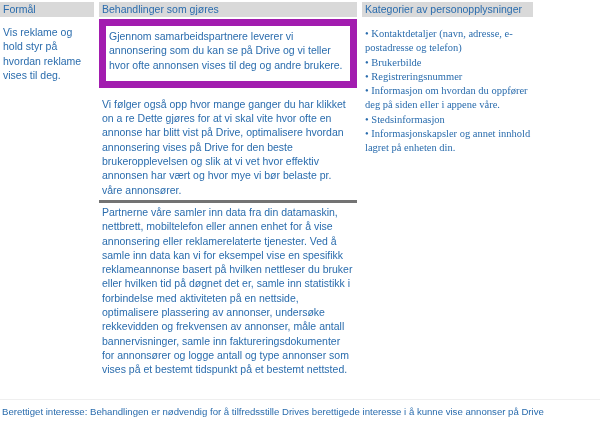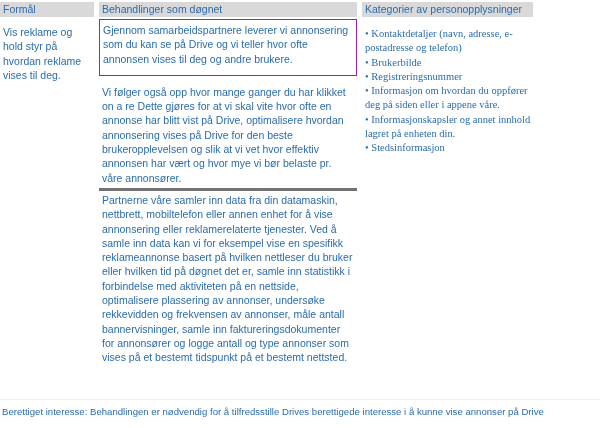--- a/index.html
+++ b/index.html
@@ -25,21 +25,21 @@
     height:15px;
     line-height:15px;
     padding:0 3px;
     white-space:nowrap;
     overflow:hidden;
   }
   .cell{padding:0;}
   .purpose-cell{padding:6px 2px 0 3px;width:90px;}
   .proc-cell{padding:0;}
   .proc-box{
-    border:1px solid #a21caf;
+    border:7px solid #a21caf;
     padding:3px 3px 9px 3px;
     margin-bottom:7px;
   }
   .proc-para{
     padding:2px 3px 3px 3px;
     border-bottom:3px solid #737373;
   }
   .proc-para:last-child{border-bottom:none;}
   .cat-cell{padding:8px 0 0 3px;}
   .cat-list{
@@ -57,41 +57,41 @@
   }
 </style>
 </head>
 <body>
 
 <div class="page">
 
   <div class="grid">
 
     <div class="hcell">Formål</div>
-    <div class="hcell">Behandlinger som døgnet</div>
+    <div class="hcell">Behandlinger som gjøres</div>
     <div class="hcell">Kategorier av personopplysninger</div>
 
     <div class="cell purpose-cell">
       <span>Vis reklame og hold styr på hvordan reklame vises til deg.</span>
     </div>
 
     <div class="cell proc-cell">
       <div class="proc-box">Gjennom samarbeidspartnere leverer vi annonsering som du kan se på Drive og vi teller hvor ofte annonsen vises til deg og andre brukere.</div>
       <div class="proc-para">Vi følger også opp hvor mange ganger du har klikket on a re Dette gjøres for at vi skal vite hvor ofte en annonse har blitt vist på Drive, optimalisere hvordan annonsering vises på Drive for den beste brukeropplevelsen og slik at vi vet hvor effektiv annonsen har vært og hvor mye vi bør belaste pr. våre annonsører.</div>
       <div class="proc-para">Partnerne våre samler inn data fra din datamaskin, nettbrett, mobiltelefon eller annen enhet for å vise annonsering eller reklamerelaterte tjenester. Ved å samle inn data kan vi for eksempel vise en spesifikk reklameannonse basert på hvilken nettleser du bruker eller hvilken tid på døgnet det er, samle inn statistikk i forbindelse med aktiviteten på en nettside, optimalisere plassering av annonser, undersøke rekkevidden og frekvensen av annonser, måle antall bannervisninger, samle inn faktureringsdokumenter for annonsører og logge antall og type annonser som vises på et bestemt tidspunkt på et bestemt nettsted.</div>
     </div>
 
     <div class="cell cat-cell">
       <ul class="cat-list">
         <li>Kontaktdetaljer (navn, adresse, e-postadresse og telefon)</li>
         <li>Brukerbilde</li>
         <li>Registreringsnummer</li>
         <li>Informasjon om hvordan du oppfører deg på siden eller i appene våre.</li>
+        <li>Stedsinformasjon</li>
         <li>Informasjonskapsler og annet innhold lagret på enheten din.</li>
-        <li>Stedsinformasjon</li>
       </ul>
     </div>
 
   </div>
 
   <div class="footer">
     <span>Berettiget interesse: Behandlingen er nødvendig for å tilfredsstille Drives berettigede interesse i å kunne vise annonser på Drive</span>
   </div>
 
 </div>

